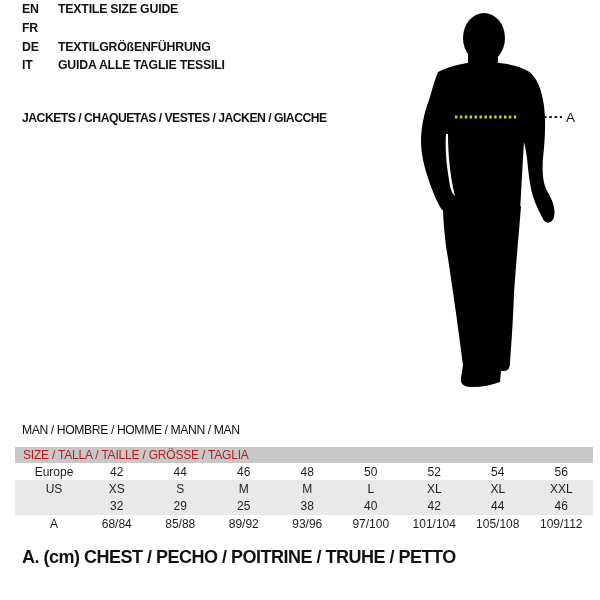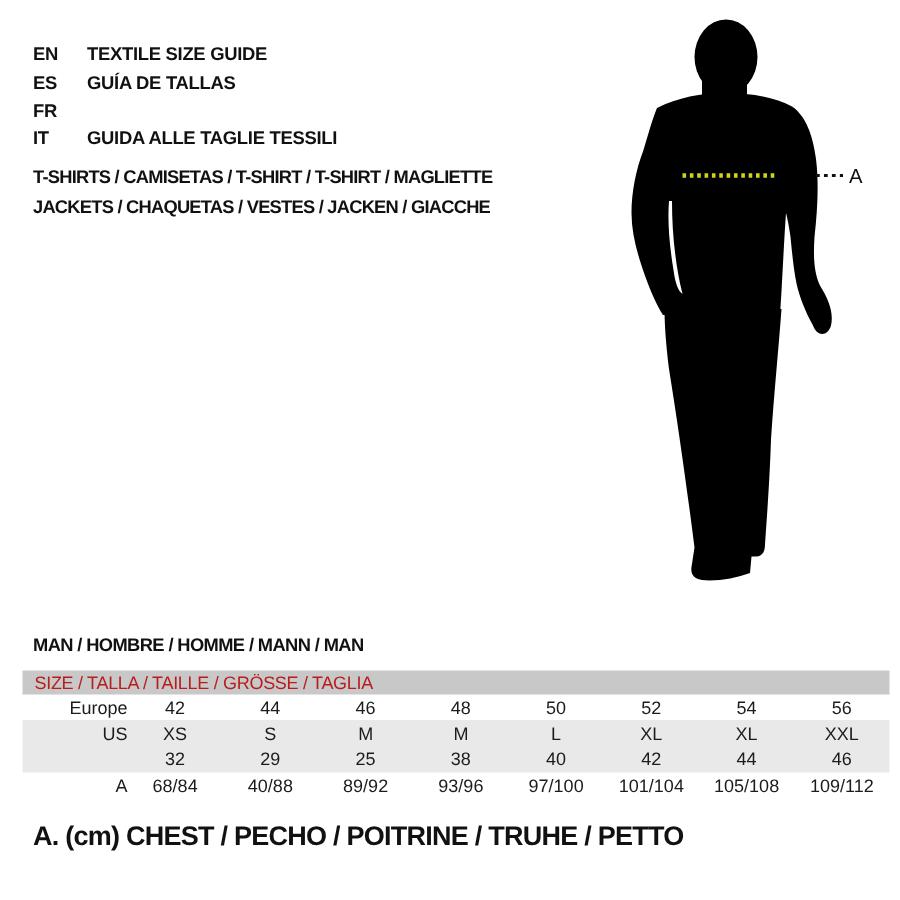--- a/index.html
+++ b/index.html
@@ -2,69 +2,68 @@
 <html style="--header-bg: #c8c8c8; --stripe-bg: #e9e9e9;"><head>
 <meta charset="utf-8">
 <style>
   * { margin:0; padding:0; box-sizing:border-box; }
   html,body { background:#ffffff; }
   body {
     width:600px; height:600px; position:relative; overflow:hidden;
     font-family:"Liberation Sans", sans-serif; color:#111;
   }
   
-  .lang { position:absolute; left:22px; top:27px; }
+  .lang { position:absolute; left:22px; top:0; }
   .lang-row { display:flex; height:18.7px; align-items:center;
               font-size:12.3px; font-weight:700; letter-spacing:-0.2px; }
   .lang-code { width:36px; }
   
   .category { position:absolute; left:22px; top:109px;
               font-size:12.2px; font-weight:700; line-height:19.5px; letter-spacing:-0.5px; }
   
   .section-title { position:absolute; left:22px; top:423px;
-                   font-size:12.2px; font-weight:700; letter-spacing:-0.4px; }
+                   font-size:12.2px; font-weight:400; letter-spacing:-0.4px; }
   
   .size-table { position:absolute; left:15px; top:447px; width:578px; font-size:12px; color:#1c1c1c; }
   .st-header { background:var(--header-bg,#c8c8c8); height:16px; line-height:16px;
                padding-left:8px; letter-spacing:-0.2px; color:#b91c1c; }
   .st-row { display:grid; grid-template-columns:70px repeat(8,1fr);
             height:17.3px; align-items:center; }
   .st-row.shaded { background:var(--stripe-bg,#e9e9e9); }
-  .st-label { padding-left:8px; text-align:right; }
+  .st-label { padding-left:8px; text-align:center; }
   .st-cell { text-align:center; }
   
   .footnote { position:absolute; left:22px; top:547px;
               font-size:18px; font-weight:700; letter-spacing:-0.5px; }
   
   .figure-svg { position:absolute; left:400px; top:8px; }
   .measure-a { font-family:"Liberation Sans", sans-serif; font-size:13.5px; fill:#111; }
 </style>
 </head>
 <body>
 
 <div class="lang">
   <div class="lang-row">
     <span class="lang-code">EN</span>
     <span>TEXTILE SIZE GUIDE</span>
   </div>
   <div class="lang-row">
-    <span class="lang-code">ES</span>
-    <span>GUÍA DE TALLAS</span>
+    <span class="lang-code">FR</span>
   </div>
   <div class="lang-row">
-    <span class="lang-code">FR</span>
+    <span class="lang-code">DE</span>
+    <span>TEXTILGRÖßENFÜHRUNG</span>
   </div>
   <div class="lang-row">
     <span class="lang-code">IT</span>
     <span>GUIDA ALLE TAGLIE TESSILI</span>
   </div>
 </div>
 
 <div class="category">
-  <div>T-SHIRTS / CAMISETAS / T-SHIRT / T-SHIRT / MAGLIETTE</div>
   <div>JACKETS / CHAQUETAS / VESTES / JACKEN / GIACCHE</div>
 </div>
 
 <svg class="figure-svg" width="180" height="392" viewBox="0 0 180 392" xmlns="http://www.w3.org/2000/svg">
   <g fill="#000000">
     <ellipse cx="84" cy="30" rx="21" ry="25"></ellipse>
     <rect x="68" y="40" width="30" height="28"></rect>
     <path d="M38,64
              C52,57 67,54 84,54
              C101,54 117,57 128,63
@@ -139,21 +138,21 @@
     <span class="st-cell">38</span>
     <span class="st-cell">40</span>
     <span class="st-cell">42</span>
     <span class="st-cell">44</span>
     <span class="st-cell">46</span>
   </div>
 
   <div class="st-row">
     <span class="st-label">A</span>
     <span class="st-cell">68/84</span>
-    <span class="st-cell">40/88</span>
+    <span class="st-cell">85/88</span>
     <span class="st-cell">89/92</span>
     <span class="st-cell">93/96</span>
     <span class="st-cell">97/100</span>
     <span class="st-cell">101/104</span>
     <span class="st-cell">105/108</span>
     <span class="st-cell">109/112</span>
   </div>
 </div>
 
 <div class="footnote">A. (cm) CHEST / PECHO / POITRINE / TRUHE / PETTO</div>

